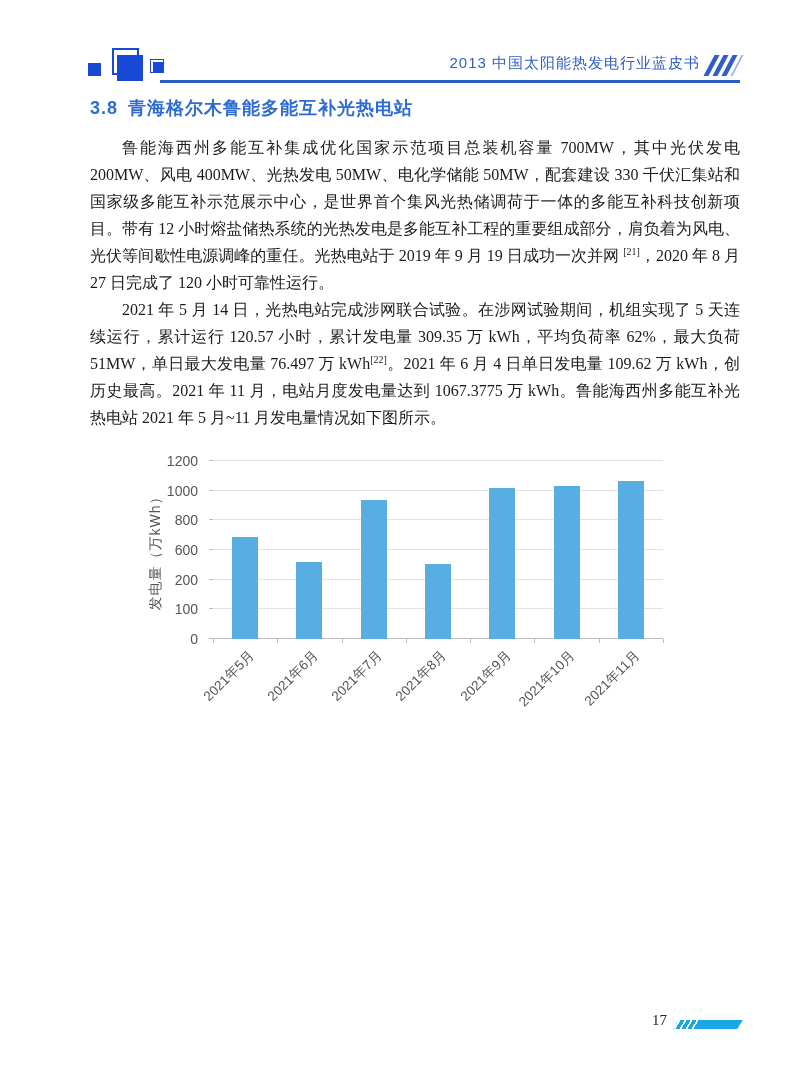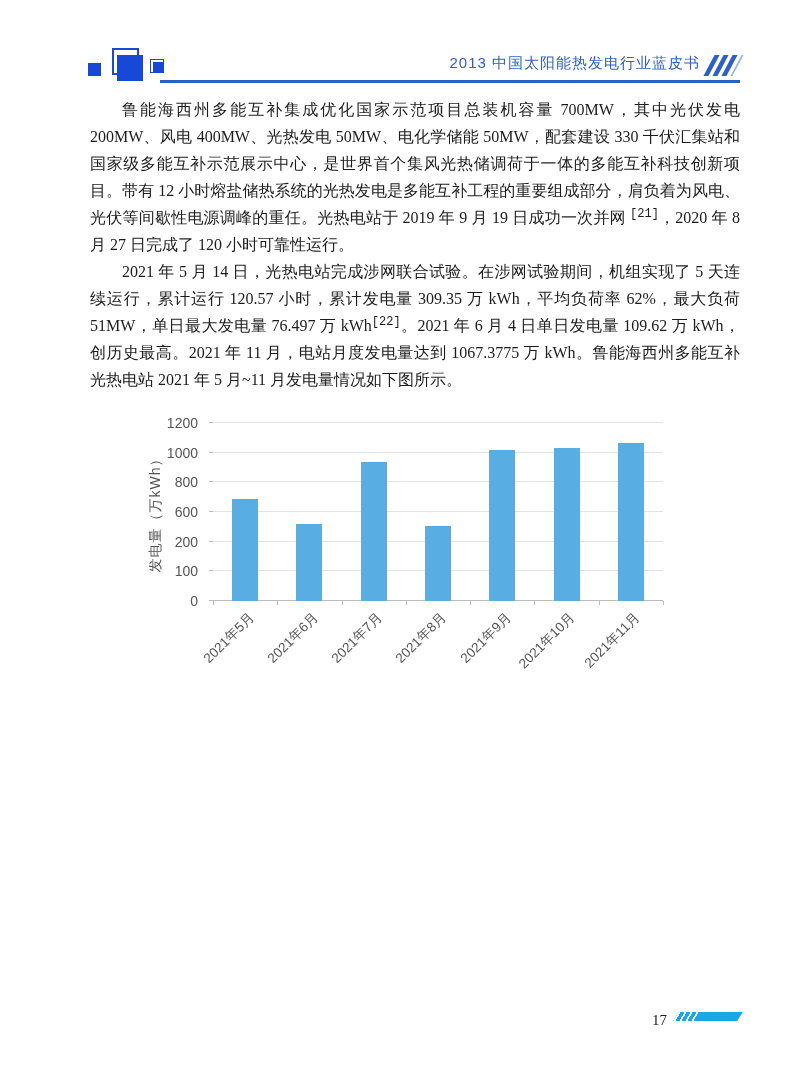--- a/index.html
+++ b/index.html
@@ -28,21 +28,21 @@
   .header-slashes i.thin{left:30px;width:2px;background:#9db4e4;}
   .header-rule{position:absolute;left:160px;top:80px;width:580px;height:3px;background:#2b5fc7;}
   
   .content{padding:96px 60px 0 90px;}
   .section-heading{
     margin:0 0 14px 0;font-family:"Liberation Sans","DejaVu Sans",sans-serif;
     font-size:18px;font-weight:bold;color:#2e6bd4;letter-spacing:1px;
   }
   .section-heading .sec-title{margin-left:10px;}
   .body-para{margin:0;font-size:16px;line-height:27px;text-align:justify;text-indent:2em;}
-  .body-para sup{font-size:12px;line-height:0;font-family:Liberation Mono, monospace;}
+  .body-para sup{font-size:10px;line-height:0;}
   
   .chart-figure{margin:30px 0 0 55px;width:520px;}
   .chart{display:grid;grid-template-columns:22px 46px 450px;grid-template-rows:178px 74px;}
   .y-title{grid-column:1;grid-row:1;position:relative;
     font-family:"Liberation Sans","DejaVu Sans",sans-serif;font-size:14px;color:#555;}
   .y-title span{position:absolute;left:50%;top:50%;
     transform:translate(-50%,-50%) rotate(-90deg);white-space:nowrap;letter-spacing:1px;}
   .y-labels{grid-column:2;grid-row:1;position:relative;
     font-family:"Liberation Sans","DejaVu Sans",sans-serif;font-size:14px;color:#555;}
   .ylab{position:absolute;right:15px;transform:translateY(50%);line-height:1;}
@@ -60,21 +60,21 @@
     position:absolute;top:8px;right:50%;transform:rotate(-45deg);transform-origin:100% 0;
     white-space:nowrap;font-family:"Liberation Sans","DejaVu Sans",sans-serif;
     font-size:13.5px;color:#555;
   }
   .chart-credit{
     font-family:"Liberation Sans","DejaVu Sans",sans-serif;font-size:14px;color:#444;
     text-align:right;margin:6px 38px 0 0;
   }
   .caption{margin:26px 0 0 -55px;width:650px;text-align:center;font-size:15px;color:#1c1c1c;}
   
-  .footer{position:absolute;bottom:56px;right:60px;display:flex;align-items:flex-start;gap:9px;}
+  .footer{position:absolute;bottom:56px;right:60px;display:flex;align-items:flex-end;gap:9px;}
   .page-num{font-size:15px;color:#222;}
   .footer-bar{
     display:block;width:64px;height:9px;transform:skewX(-32deg);
     background-color:#1ba7e6;
     background-image:repeating-linear-gradient(90deg,#ffffff 0 2px,rgba(255,255,255,0) 2px 6px);
     background-size:22px 100%;background-repeat:no-repeat;
   }
 </style>
 </head>
 <body>
@@ -91,20 +91,21 @@
   <div class="header-title">2013 中国太阳能热发电行业蓝皮书</div>
   <div class="header-slashes">
     <i></i>
     <i></i>
     <i></i>
     <i class="thin"></i>
   </div>
   <div class="header-rule"></div>
 
   <div class="content">
+    <h2 class="section-heading"><span>3.8</span><span class="sec-title">青海格尔木鲁能多能互补光热电站</span></h2>
 
     <p class="body-para"><span>鲁能海西州多能互补集成优化国家示范项目总装机容量 700MW，其中光伏发电 200MW、风电 400MW、光热发电 50MW、电化学储能 50MW，配套建设 330 千伏汇集站和国家级多能互补示范展示中心，是世界首个集风光热储调荷于一体的多能互补科技创新项目。带有 12 小时熔盐储热系统的光热发电是多能互补工程的重要组成部分，肩负着为风电、光伏等间歇性电源调峰的重任。光热电站于 2019 年 9 月 19 日成功一次并网 </span><sup>[21]</sup><span>，2020 年 8 月 27 日完成了 120 小时可靠性运行。</span></p>
 
     <p class="body-para"><span>2021 年 5 月 14 日，光热电站完成涉网联合试验。在涉网试验期间，机组实现了 5 天连续运行，累计运行 120.57 小时，累计发电量 309.35 万 kWh，平均负荷率 62%，最大负荷 51MW，单日最大发电量 76.497 万 kWh</span><sup>[22]</sup><span>。2021 年 6 月 4 日单日发电量 109.62 万 kWh，创历史最高。2021 年 11 月，电站月度发电量达到 1067.3775 万 kWh。鲁能海西州多能互补光热电站 2021 年 5 月~11 月发电量情况如下图所示。</span></p>
 
     <figure class="chart-figure" style="margin-top:30px;">
       <div class="chart">
         <div class="y-title">
           <span>发电量（万kWh）</span>
         </div>

